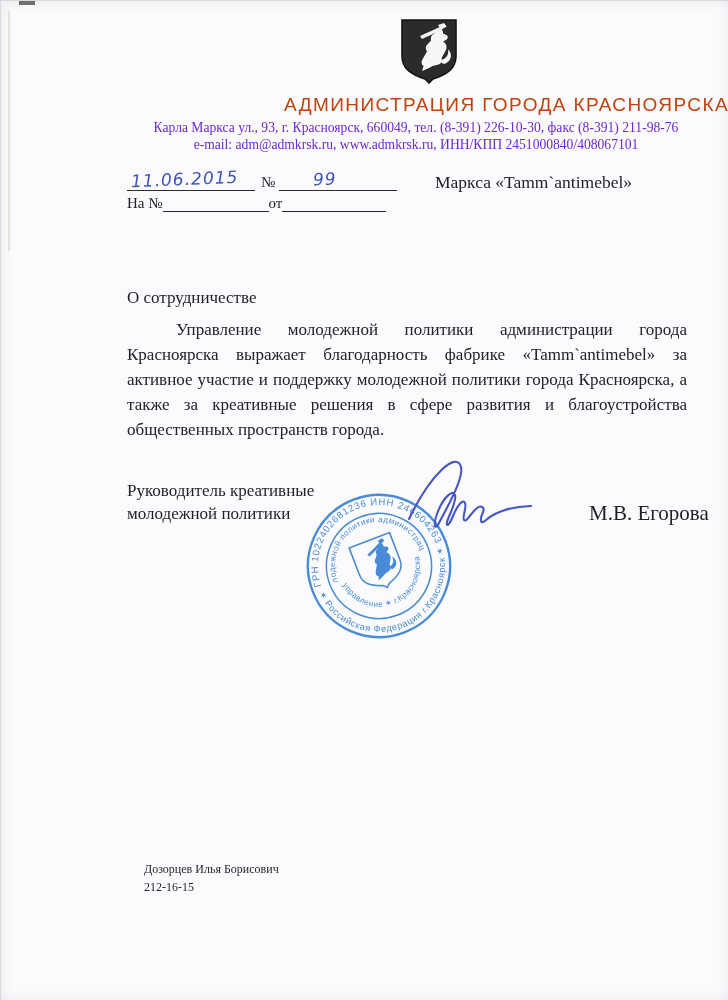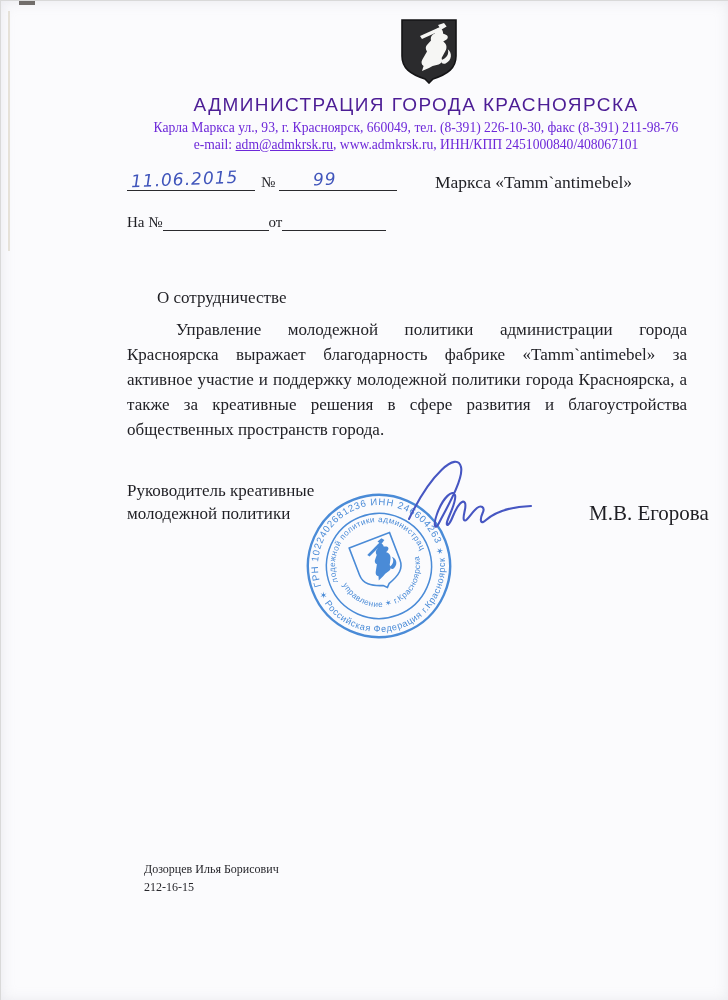--- a/index.html
+++ b/index.html
@@ -14,50 +14,50 @@
     color:#232328;
     overflow:hidden;
   }
   .scan-notch{position:absolute;left:18px;top:0;width:16px;height:4px;background:#3a3530;opacity:.7;}
   .scan-edge{position:absolute;left:7px;top:10px;width:2px;height:240px;background:#d9d2c2;opacity:.6;}
 
   .emblem{position:absolute;left:399px;top:17px;width:58px;height:66px;}
 
   .org-title{
     position:absolute;left:102px;right:0;top:93px;
-    text-align:center;
+    text-align:right;
     font-family:"Liberation Sans", sans-serif;
-    font-size:19px;letter-spacing:1.4px;color:#4c1d95;
+    font-size:19px;letter-spacing:1.4px;color:#c2410c;
     white-space:nowrap;
   }
   .org-address{
     position:absolute;left:102px;right:0;top:119px;
     text-align:center;font-size:13.6px;line-height:16.8px;color:#6d28d9;
   }
-  .org-address .email{text-decoration:underline;}
+  .org-address .email{}
 
   .ref-block{position:absolute;left:126px;top:163px;width:280px;font-size:15px;color:#1f1f24;}
   .ref-row1{position:relative;height:29px;}
   .ref-date-line{display:inline-block;width:128px;border-bottom:1.3px solid #2a2a2e;height:26px;vertical-align:bottom;position:relative;}
   .ref-num-line{display:inline-block;width:118px;border-bottom:1.3px solid #2a2a2e;height:26px;vertical-align:bottom;position:relative;text-align:center;}
   .hand{
     font-family:"DejaVu Sans", sans-serif;font-style:italic;
     color:#4055bb;font-size:17px;letter-spacing:1px;
     position:absolute;bottom:1px;left:4px;transform:rotate(-2.5deg);
     white-space:nowrap;
   }
   .ref-num-line .hand{left:34px;}
   .ref-no{display:inline-block;margin:0 4px 0 6px;}
-  .ref-row2{margin-top:19px;height:24px;}
+  .ref-row2{margin-top:0;height:24px;}
   .ref-underline-a{display:inline-block;width:106px;border-bottom:1.3px solid #2a2a2e;height:18px;vertical-align:bottom;}
   .ref-underline-b{display:inline-block;width:104px;border-bottom:1.3px solid #2a2a2e;height:18px;vertical-align:bottom;}
 
   .recipient{position:absolute;left:434px;top:171px;font-size:17.5px;color:#1f1f24;}
 
-  .subject{position:absolute;left:126px;top:287px;font-size:17px;color:#1f1f24;margin-left:30px;}
+  .subject{position:absolute;left:126px;top:287px;font-size:17px;color:#1f1f24;}
 
   .body-par{
     position:absolute;left:126px;top:316px;width:560px;
     font-size:17px;line-height:25px;text-align:justify;text-indent:49px;color:#222227;
   }
 
   .sig-title{position:absolute;left:126px;top:478px;font-size:17px;line-height:23px;color:#1f1f24;}
   .sig-name{position:absolute;left:588px;top:500px;font-size:21px;color:#1f1f24;}
 
   .stamp{position:absolute;left:303px;top:490px;width:150px;height:150px;opacity:.92;}

